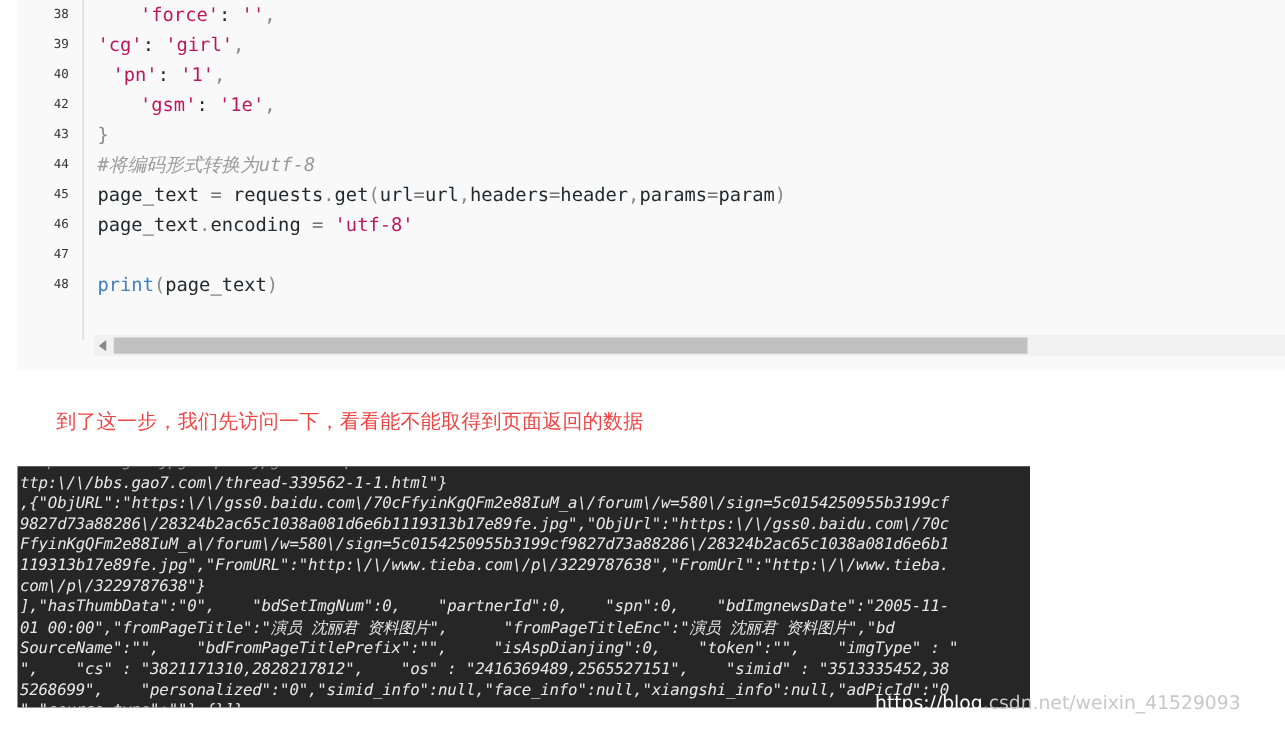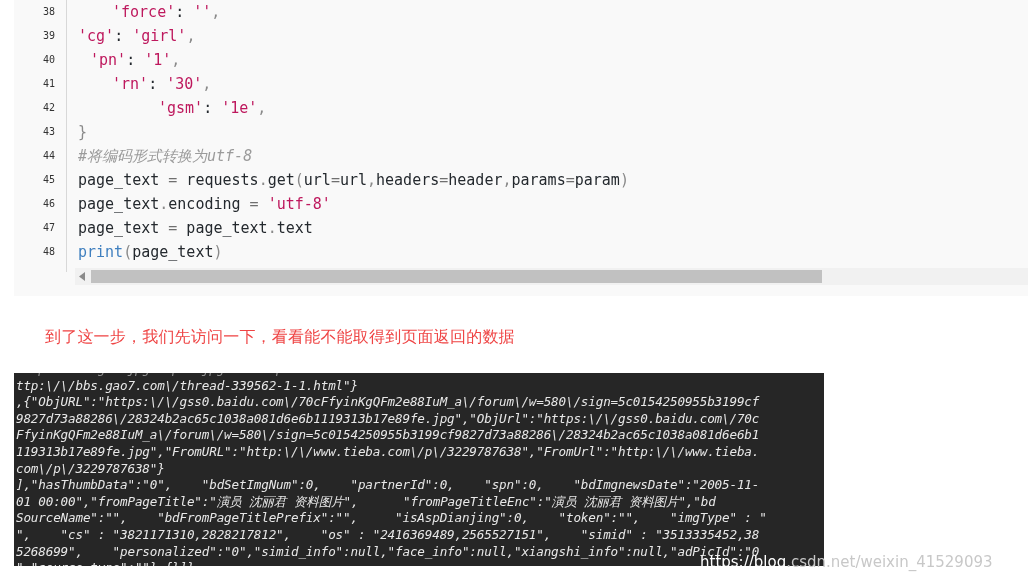--- a/index.html
+++ b/index.html
@@ -174,46 +174,41 @@
       </div>
       <div class="code-line">
         <div class="ln">39</div>
         <div class="code-text" style=""><span class="tok-str">'cg'</span><span class="tok-plain">:</span><span class="tok-plain"> </span><span class="tok-str">'girl'</span><span class="tok-punct">,</span></div>
       </div>
       <div class="code-line">
         <div class="ln">40</div>
         <div class="code-text" style="padding-left: 24px;"><span class="tok-str">'pn'</span><span class="tok-plain">:</span><span class="tok-plain"> </span><span class="tok-str">'1'</span><span class="tok-punct">,</span></div>
       </div>
       <div class="code-line">
-        <div class="ln">41</div>
-        <div class="code-text" style="padding-left: 46px;"><span class="tok-str">'rn'</span><span class="tok-plain">:</span><span class="tok-plain"> </span><span class="tok-str">'30'</span><span class="tok-punct">,</span></div>
-      </div>
-      <div class="code-line">
         <div class="ln">42</div>
-        <div class="code-text" style="padding-left: 46px; margin-left: 46px;"><span class="tok-str">'gsm'</span><span class="tok-plain">:</span><span class="tok-plain"> </span><span class="tok-str">'1e'</span><span class="tok-punct">,</span></div>
+        <div class="code-text" style="padding-left: 46px;"><span class="tok-str">'gsm'</span><span class="tok-plain">:</span><span class="tok-plain"> </span><span class="tok-str">'1e'</span><span class="tok-punct">,</span></div>
       </div>
       <div class="code-line">
         <div class="ln">43</div>
         <div class="code-text" style="padding-left: 12px;"><span class="tok-punct">}</span></div>
       </div>
       <div class="code-line">
         <div class="ln">44</div>
         <div class="code-text" style="padding-left: 12px;"><span class="tok-cmt">#将编码形式转换为utf-8</span></div>
       </div>
       <div class="code-line">
         <div class="ln">45</div>
         <div class="code-text" style="padding-left: 12px;"><span class="tok-plain">page_text </span><span class="tok-op">=</span><span class="tok-plain"> requests</span><span class="tok-punct">.</span><span class="tok-plain">get</span><span class="tok-punct">(</span><span class="tok-plain">url</span><span class="tok-op">=</span><span class="tok-plain">url</span><span class="tok-punct">,</span><span class="tok-plain">headers</span><span class="tok-op">=</span><span class="tok-plain">header</span><span class="tok-punct">,</span><span class="tok-plain">params</span><span class="tok-op">=</span><span class="tok-plain">param</span><span class="tok-punct">)</span></div>
       </div>
       <div class="code-line">
         <div class="ln">46</div>
         <div class="code-text" style=""><span class="tok-plain">page_text</span><span class="tok-punct">.</span><span class="tok-plain">encoding </span><span class="tok-op">=</span><span class="tok-plain"> </span><span class="tok-str">'utf-8'</span></div>
       </div>
       <div class="code-line">
         <div class="ln">47</div>
-        <div class="code-text" style="padding-left: 12px;"><span class="tok-plain">page_text </span><span class="tok-op">=</span><span class="tok-plain"> page_text</span><span class="tok-punct">.</span><span class="tok-plain">text</span></div>
       </div>
       <div class="code-line">
         <div class="ln">48</div>
         <div class="code-text" style="padding-left: 12px;"><span class="tok-fn">print</span><span class="tok-punct">(</span><span class="tok-plain">page_text</span><span class="tok-punct">)</span></div>
       </div>
     </div>
 
   <div class="code-scroll">
     <div class="scroll-arrow">
       <svg width="8" height="9" viewBox="0 0 8 9">

